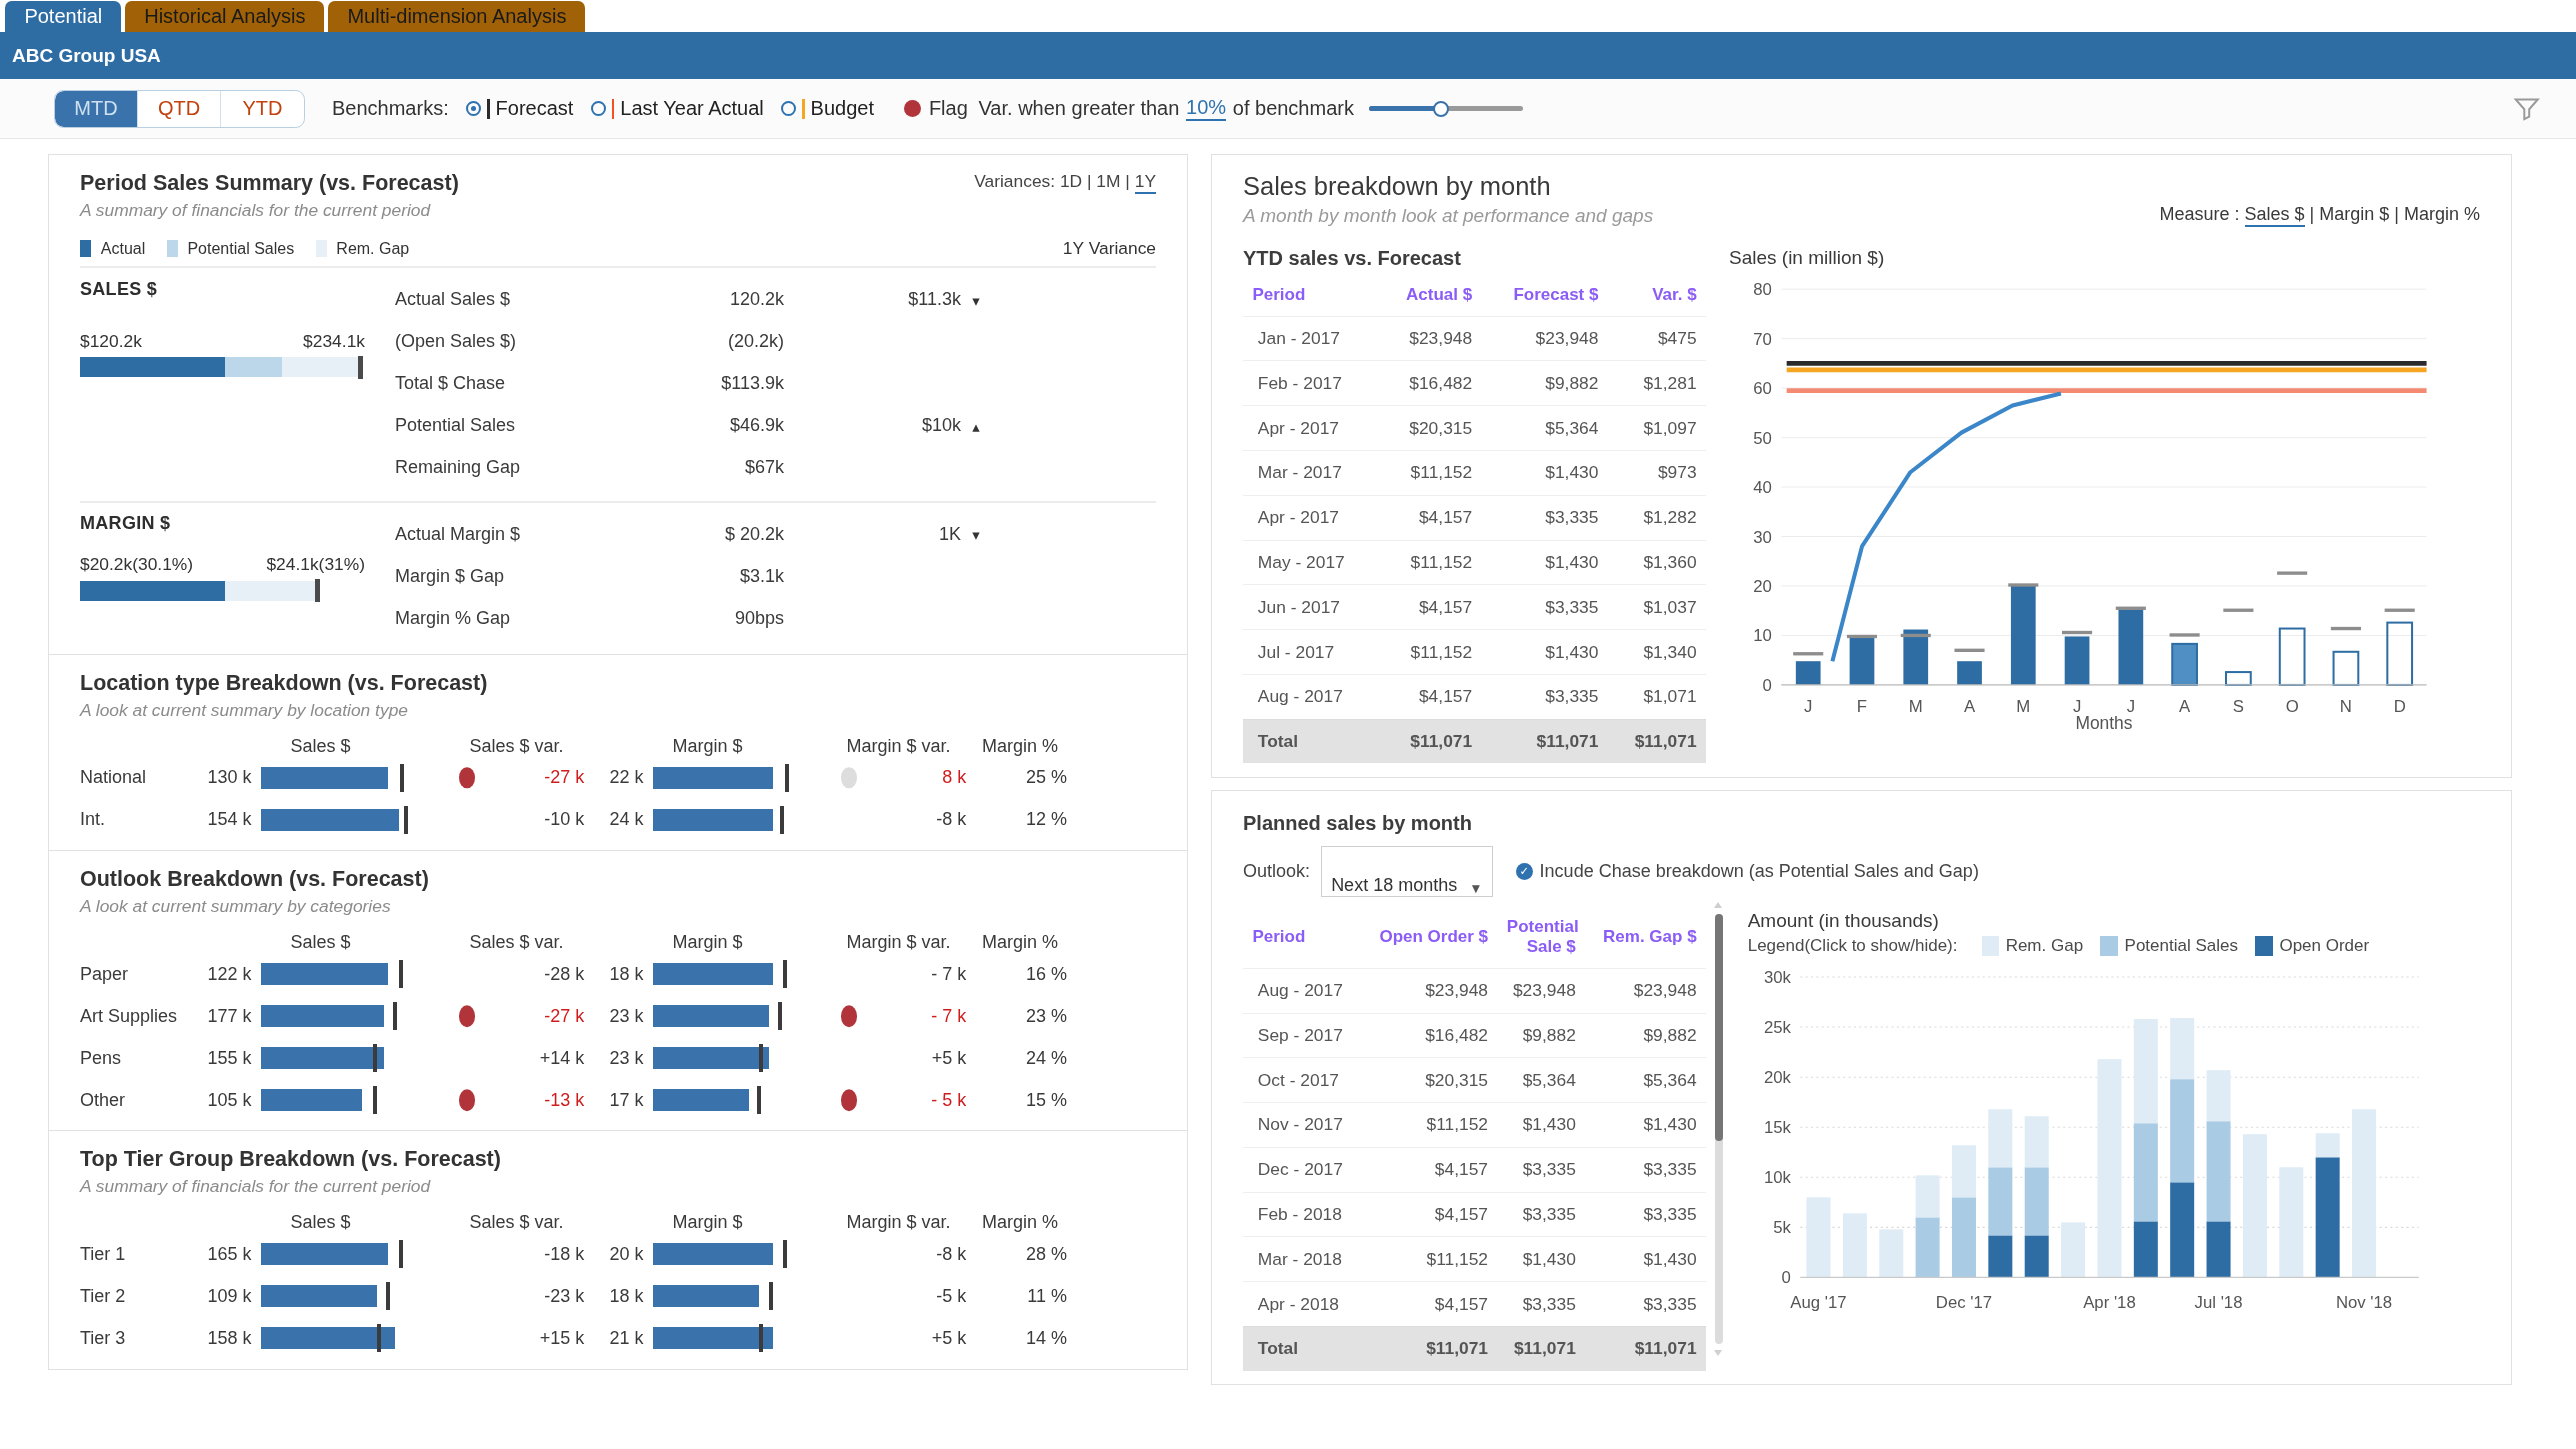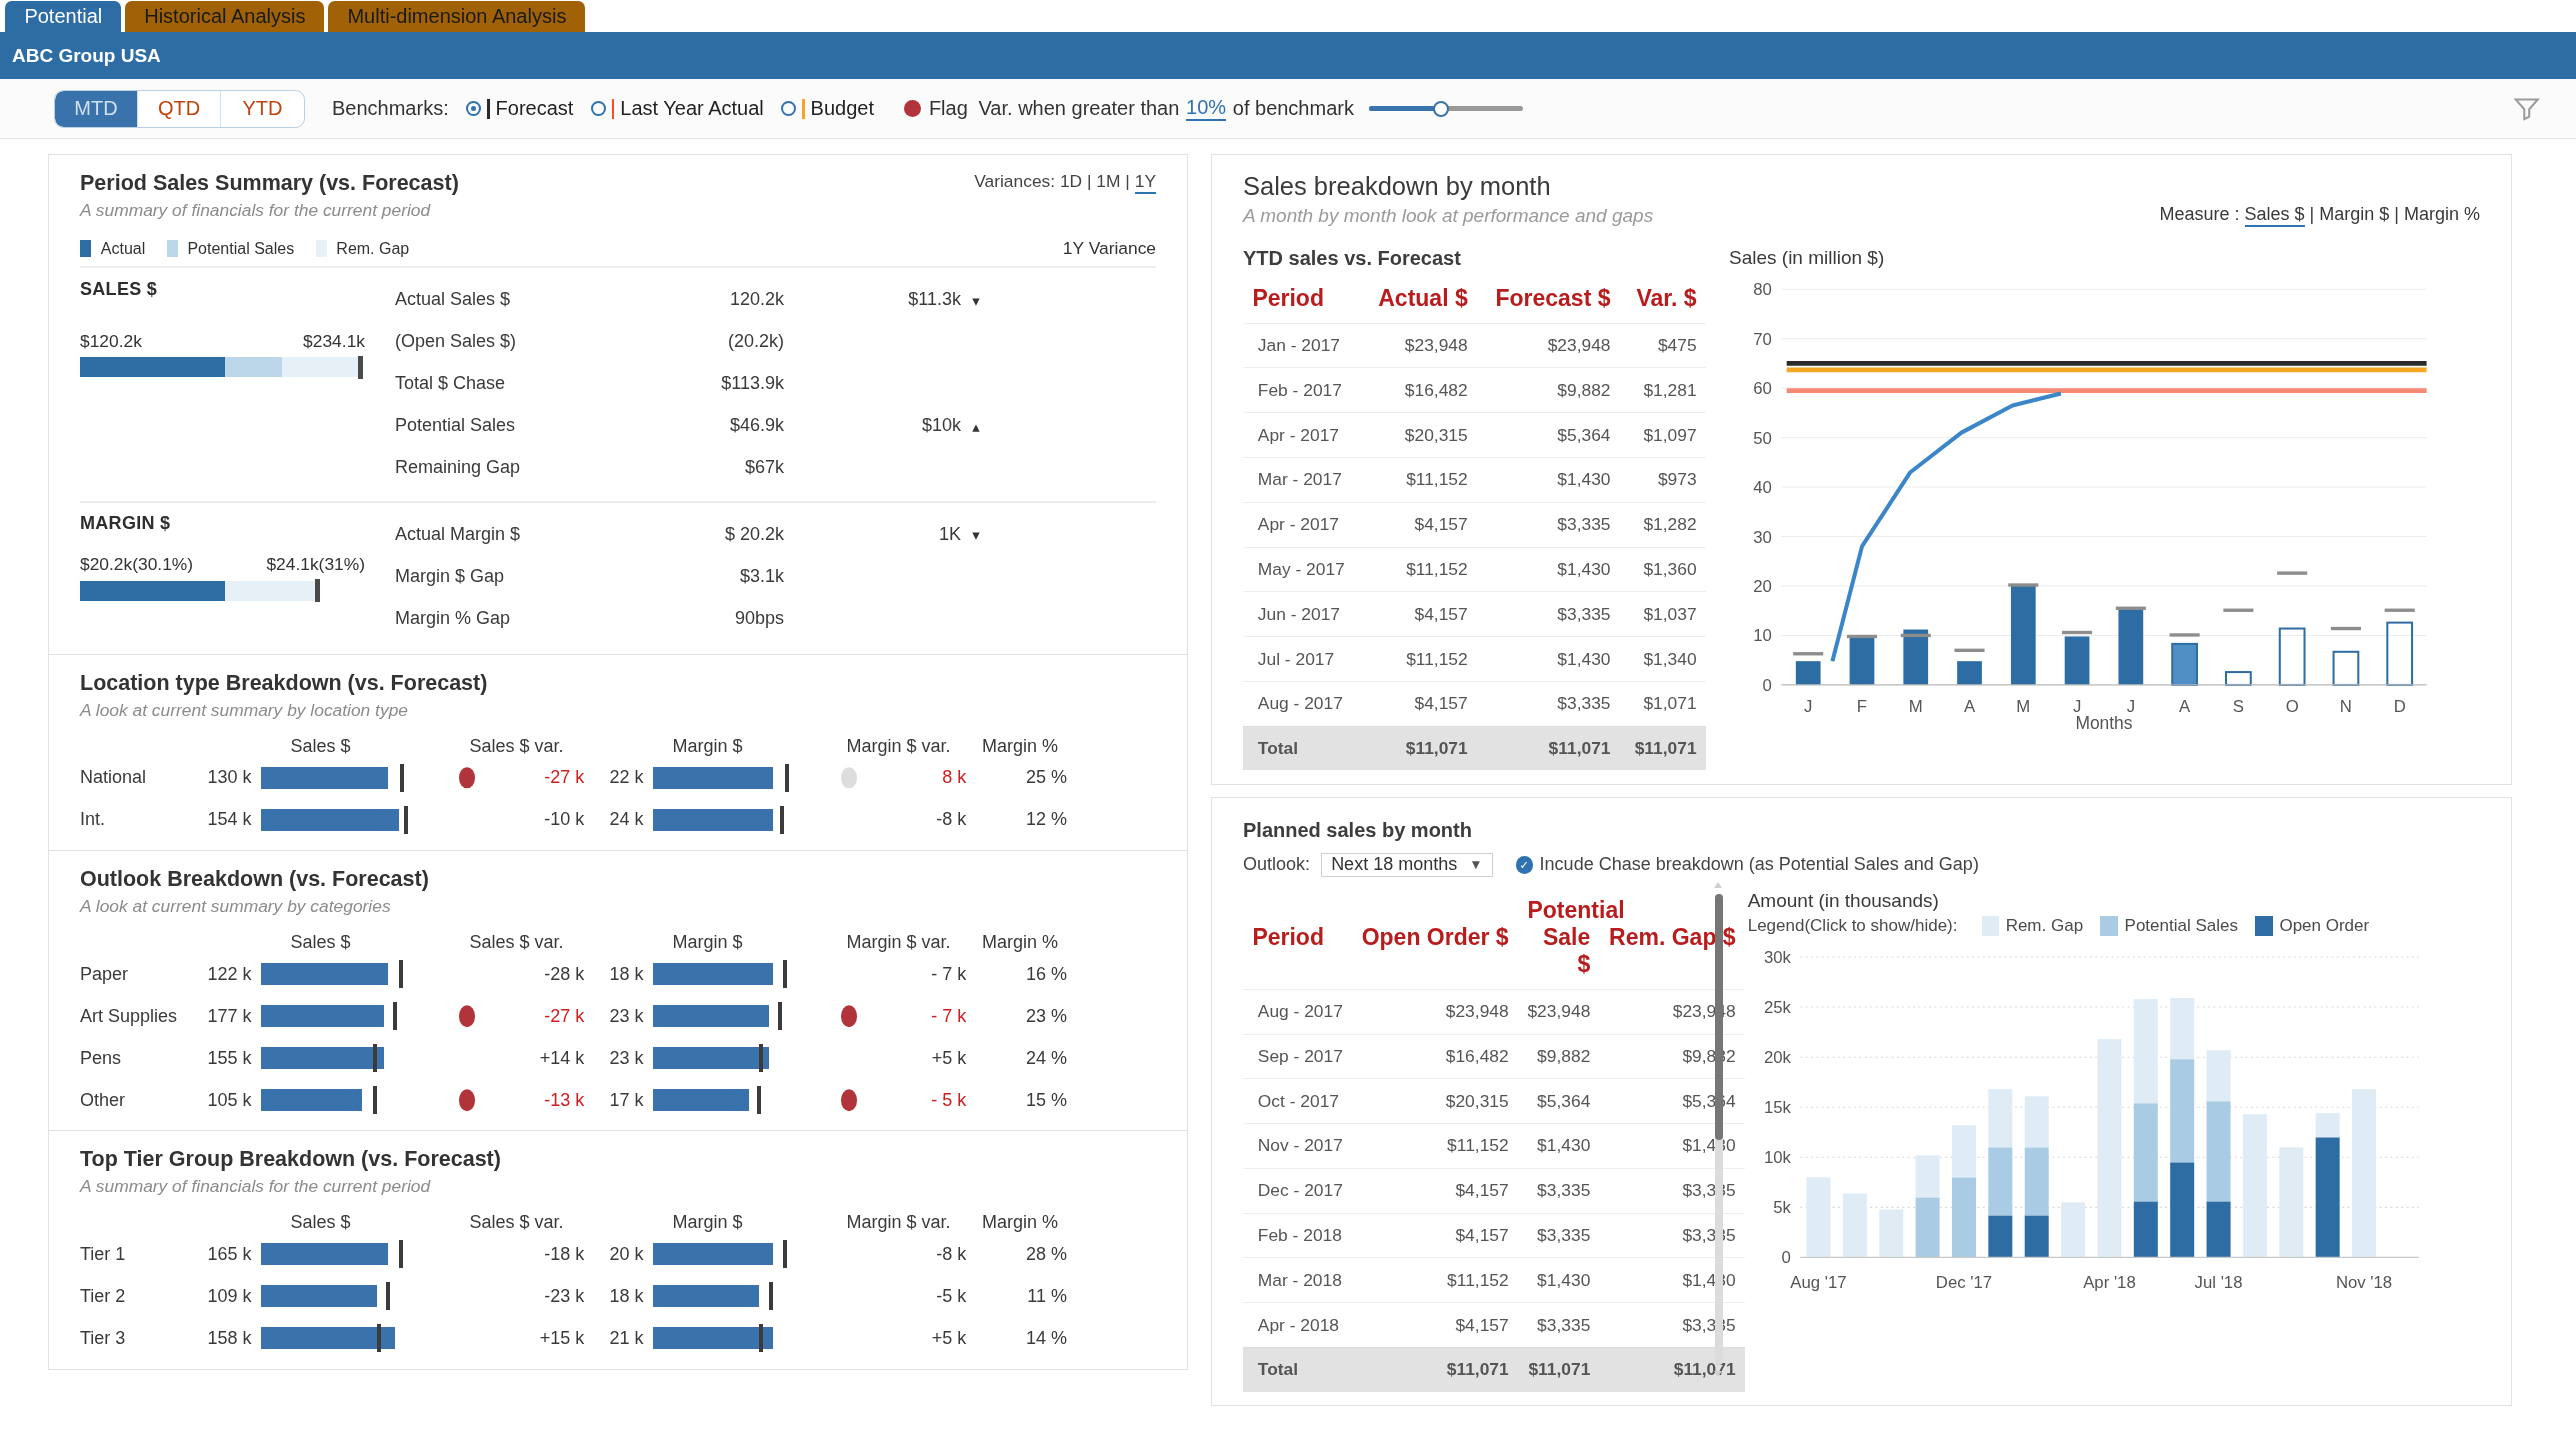--- a/index.html
+++ b/index.html
@@ -140,21 +140,21 @@
   .rtitle { font-size: 25.5px; color: #3a3a3a; }
   .rsub { font-size: 19px; font-style: italic; color: #9a9a9a; margin-top: 4px; }
   .measure { font-size: 18px; color: #3a3a3a; white-space: nowrap; }
   .measure .sel { border-bottom: 2.7px solid #2f72b0; padding-bottom: 1.3px; }
 
   .rbody { display: flex; padding: 0 27px 13.4px 31px; }
   .tblcol { width: 463px; flex: none; }
   .tbl-cap { font-size: 20px; font-weight: bold; color: #3d3d3d; margin: 20px 0 14.8px 0; }
   table.dt { width: 100%; border-collapse: collapse; font-size: 17.4px; color: #555; }
   table.dt th {
-    font-size: 23px; color: #b91c1c; font-weight: bold; padding: 0 9.4px 10.7px 9.4px;
+    font-size: 17px; color: #8b5cf6; font-weight: bold; padding: 0 9.4px 10.7px 9.4px;
     text-align: right; white-space: nowrap;
   }
   table.dt th.first { text-align: left; }
   table.dt td { padding: 11.4px 9.4px; text-align: right; border-top: 0.7px solid #eeeeee; white-space: nowrap; }
   table.dt td.first { text-align: left; padding-left: 14.8px; }
   table.dt tr.total td { background: #e2e2e2; font-weight: bold; border-top: 0.7px solid #dcdcdc; }
   table.dt tr.total td.first { font-weight: bold; }
 
   .scrollbar { width: 12px; margin-left: 6.7px; position: relative; }
   .scrollbar .strack { position: absolute; top: 14.8px; bottom: 27px; left: 2.7px; width: 7.4px; background: #dcdcdc; border-radius: 4px; }
@@ -712,21 +712,21 @@
             </svg>
         </div>
       </div>
     </div>
 
     <div class="rcard">
       <div class="rhead" style="padding-bottom:2.7px">
         <div class="tbl-cap" style="margin:4px 0 10.7px 0">Planned sales by month</div>
         <div style="display:flex;align-items:center;gap:10.7px">
           <span style="font-size:18px;color:#444">Outlook:</span>
-          <div style="border:0.7px solid #cfcfcf;background:#fff;height:24px;min-width:161px;display:flex;align-items:center;justify-content:space-between;padding:0 9.4px">
+          <div style="border:0.7px solid #cfcfcf;background:#fff;height:51px;min-width:161px;display:flex;align-items:flex-end;justify-content:space-between;padding:0 9.4px">
             <span style="font-size:18px;color:#333">Next 18 months</span>
             <span style="font-size:13.4px;color:#555;margin-left:12px">▼</span>
           </div>
           <span style="display:inline-flex;align-items:center;gap:6.7px;margin-left:12px">
             <span style="width:17.4px;height:17.4px;border-radius:50%;background:#2f72b0;display:inline-flex;align-items:center;justify-content:center;color:#fff;font-size:11.4px">✓</span>
             <span style="font-size:18px;color:#444">Incude Chase breakdown (as Potential Sales and Gap)</span>
           </span>
         </div>
       </div>
 

